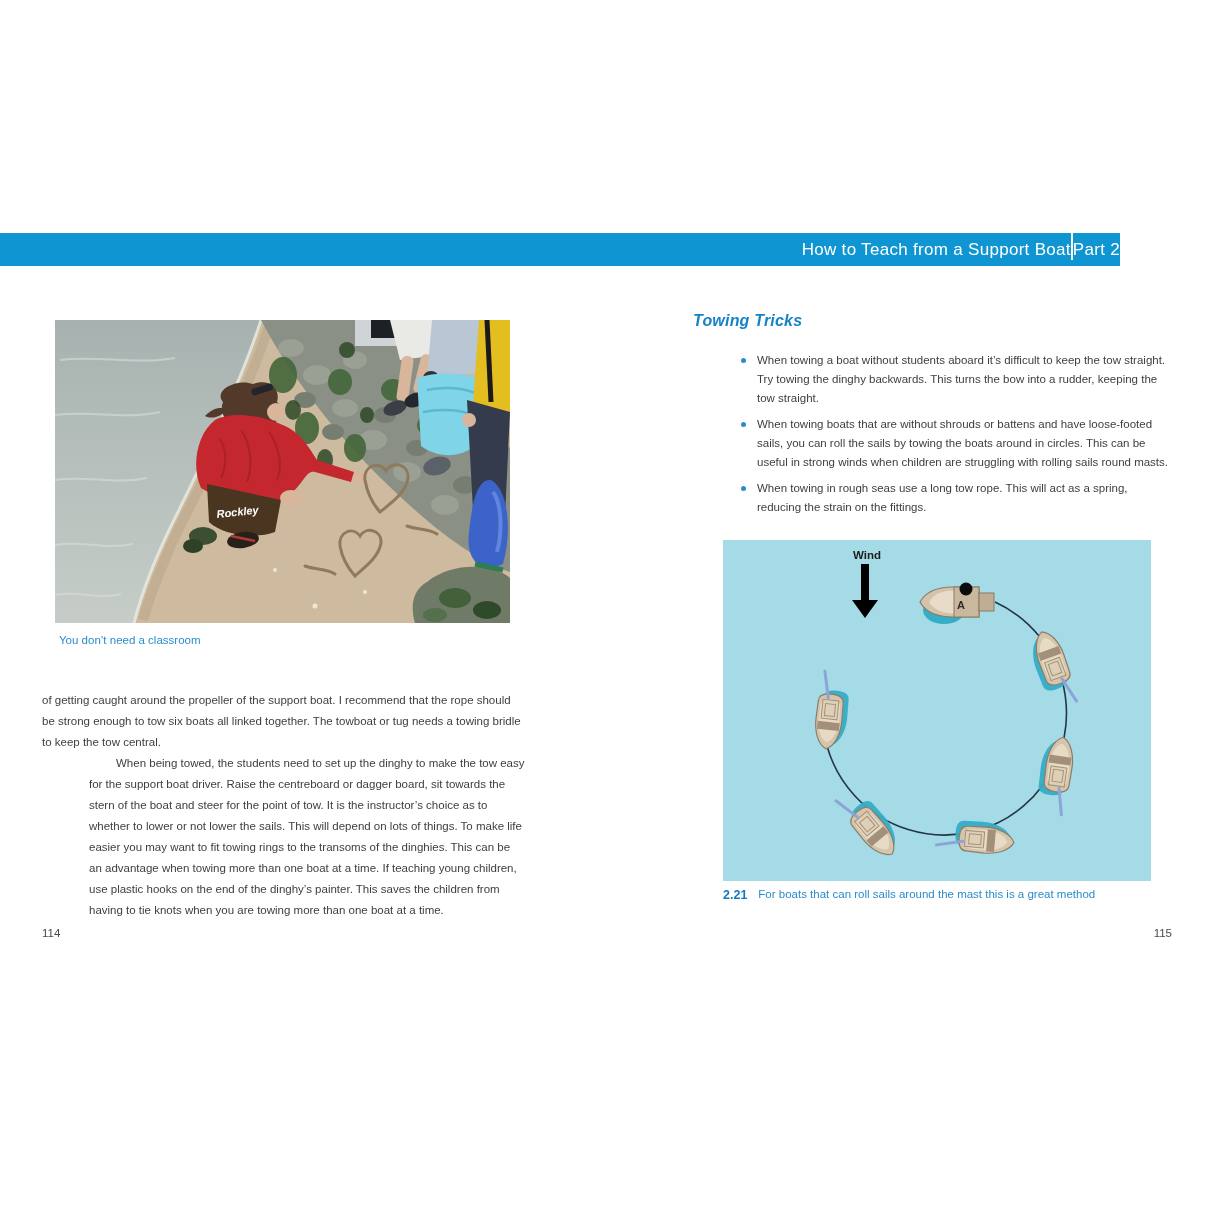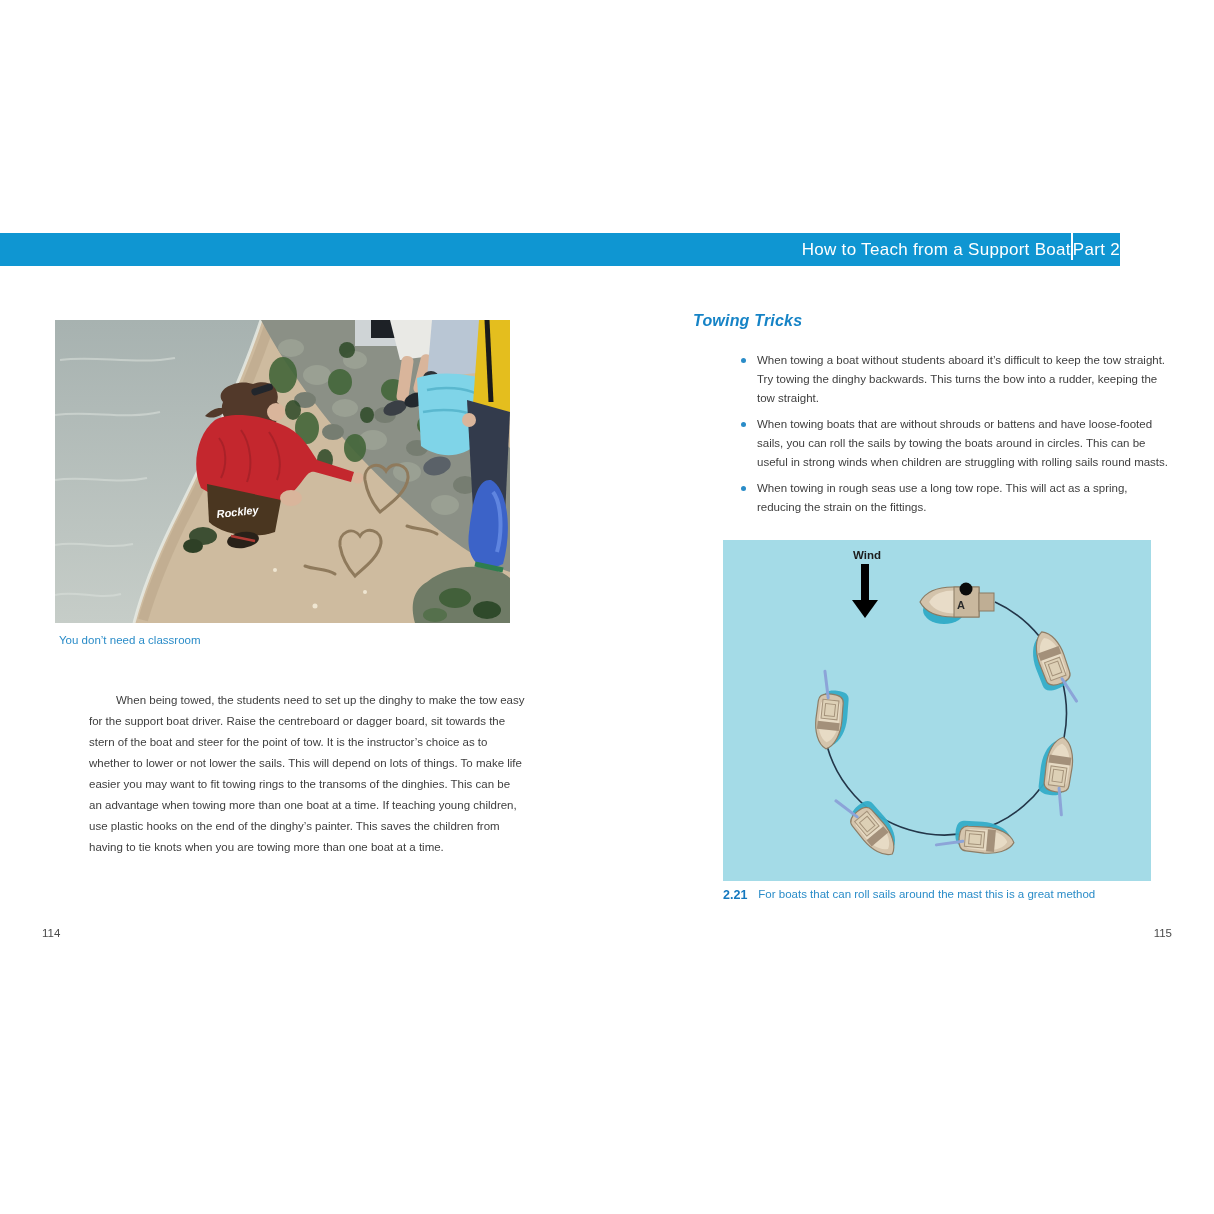--- a/index.html
+++ b/index.html
@@ -174,20 +174,21 @@
       <g fill="#efe6d2">
         <circle cx="260" cy="286" r="2.5"></circle>
           <circle cx="310" cy="272" r="2"></circle>
           <circle cx="220" cy="250" r="2"></circle>
       </g>
     </svg>
   </div>
   <div class="photo-caption">You don’t need a classroom</div>
 
   <div class="body-text">
+    <p>of getting caught around the propeller of the support boat. I recommend that the rope should be strong enough to tow six boats all linked together. The towboat or tug needs a towing bridle to keep the tow central.</p>
     <p class="indented">When being towed, the students need to set up the dinghy to make the tow easy for the support boat driver. Raise the centreboard or dagger board, sit towards the stern of the boat and steer for the point of tow. It is the instructor’s choice as to whether to lower or not lower the sails. This will depend on lots of things. To make life easier you may want to fit towing rings to the transoms of the dinghies. This can be an advantage when towing more than one boat at a time. If teaching young children, use plastic hooks on the end of the dinghy’s painter. This saves the children from having to tie knots when you are towing more than one boat at a time.</p>
   </div>
   <div class="page-number left">114</div>
 
   <div class="section-title">Towing Tricks</div>
 
   <div class="bullet-list">
     <div class="bullet-row">
       <span class="bullet-dot"></span>
       <span class="bullet-text">When towing a boat without students aboard it’s difficult to keep the tow straight. Try towing the dinghy backwards. This turns the bow into a rudder, keeping the tow straight.</span>

